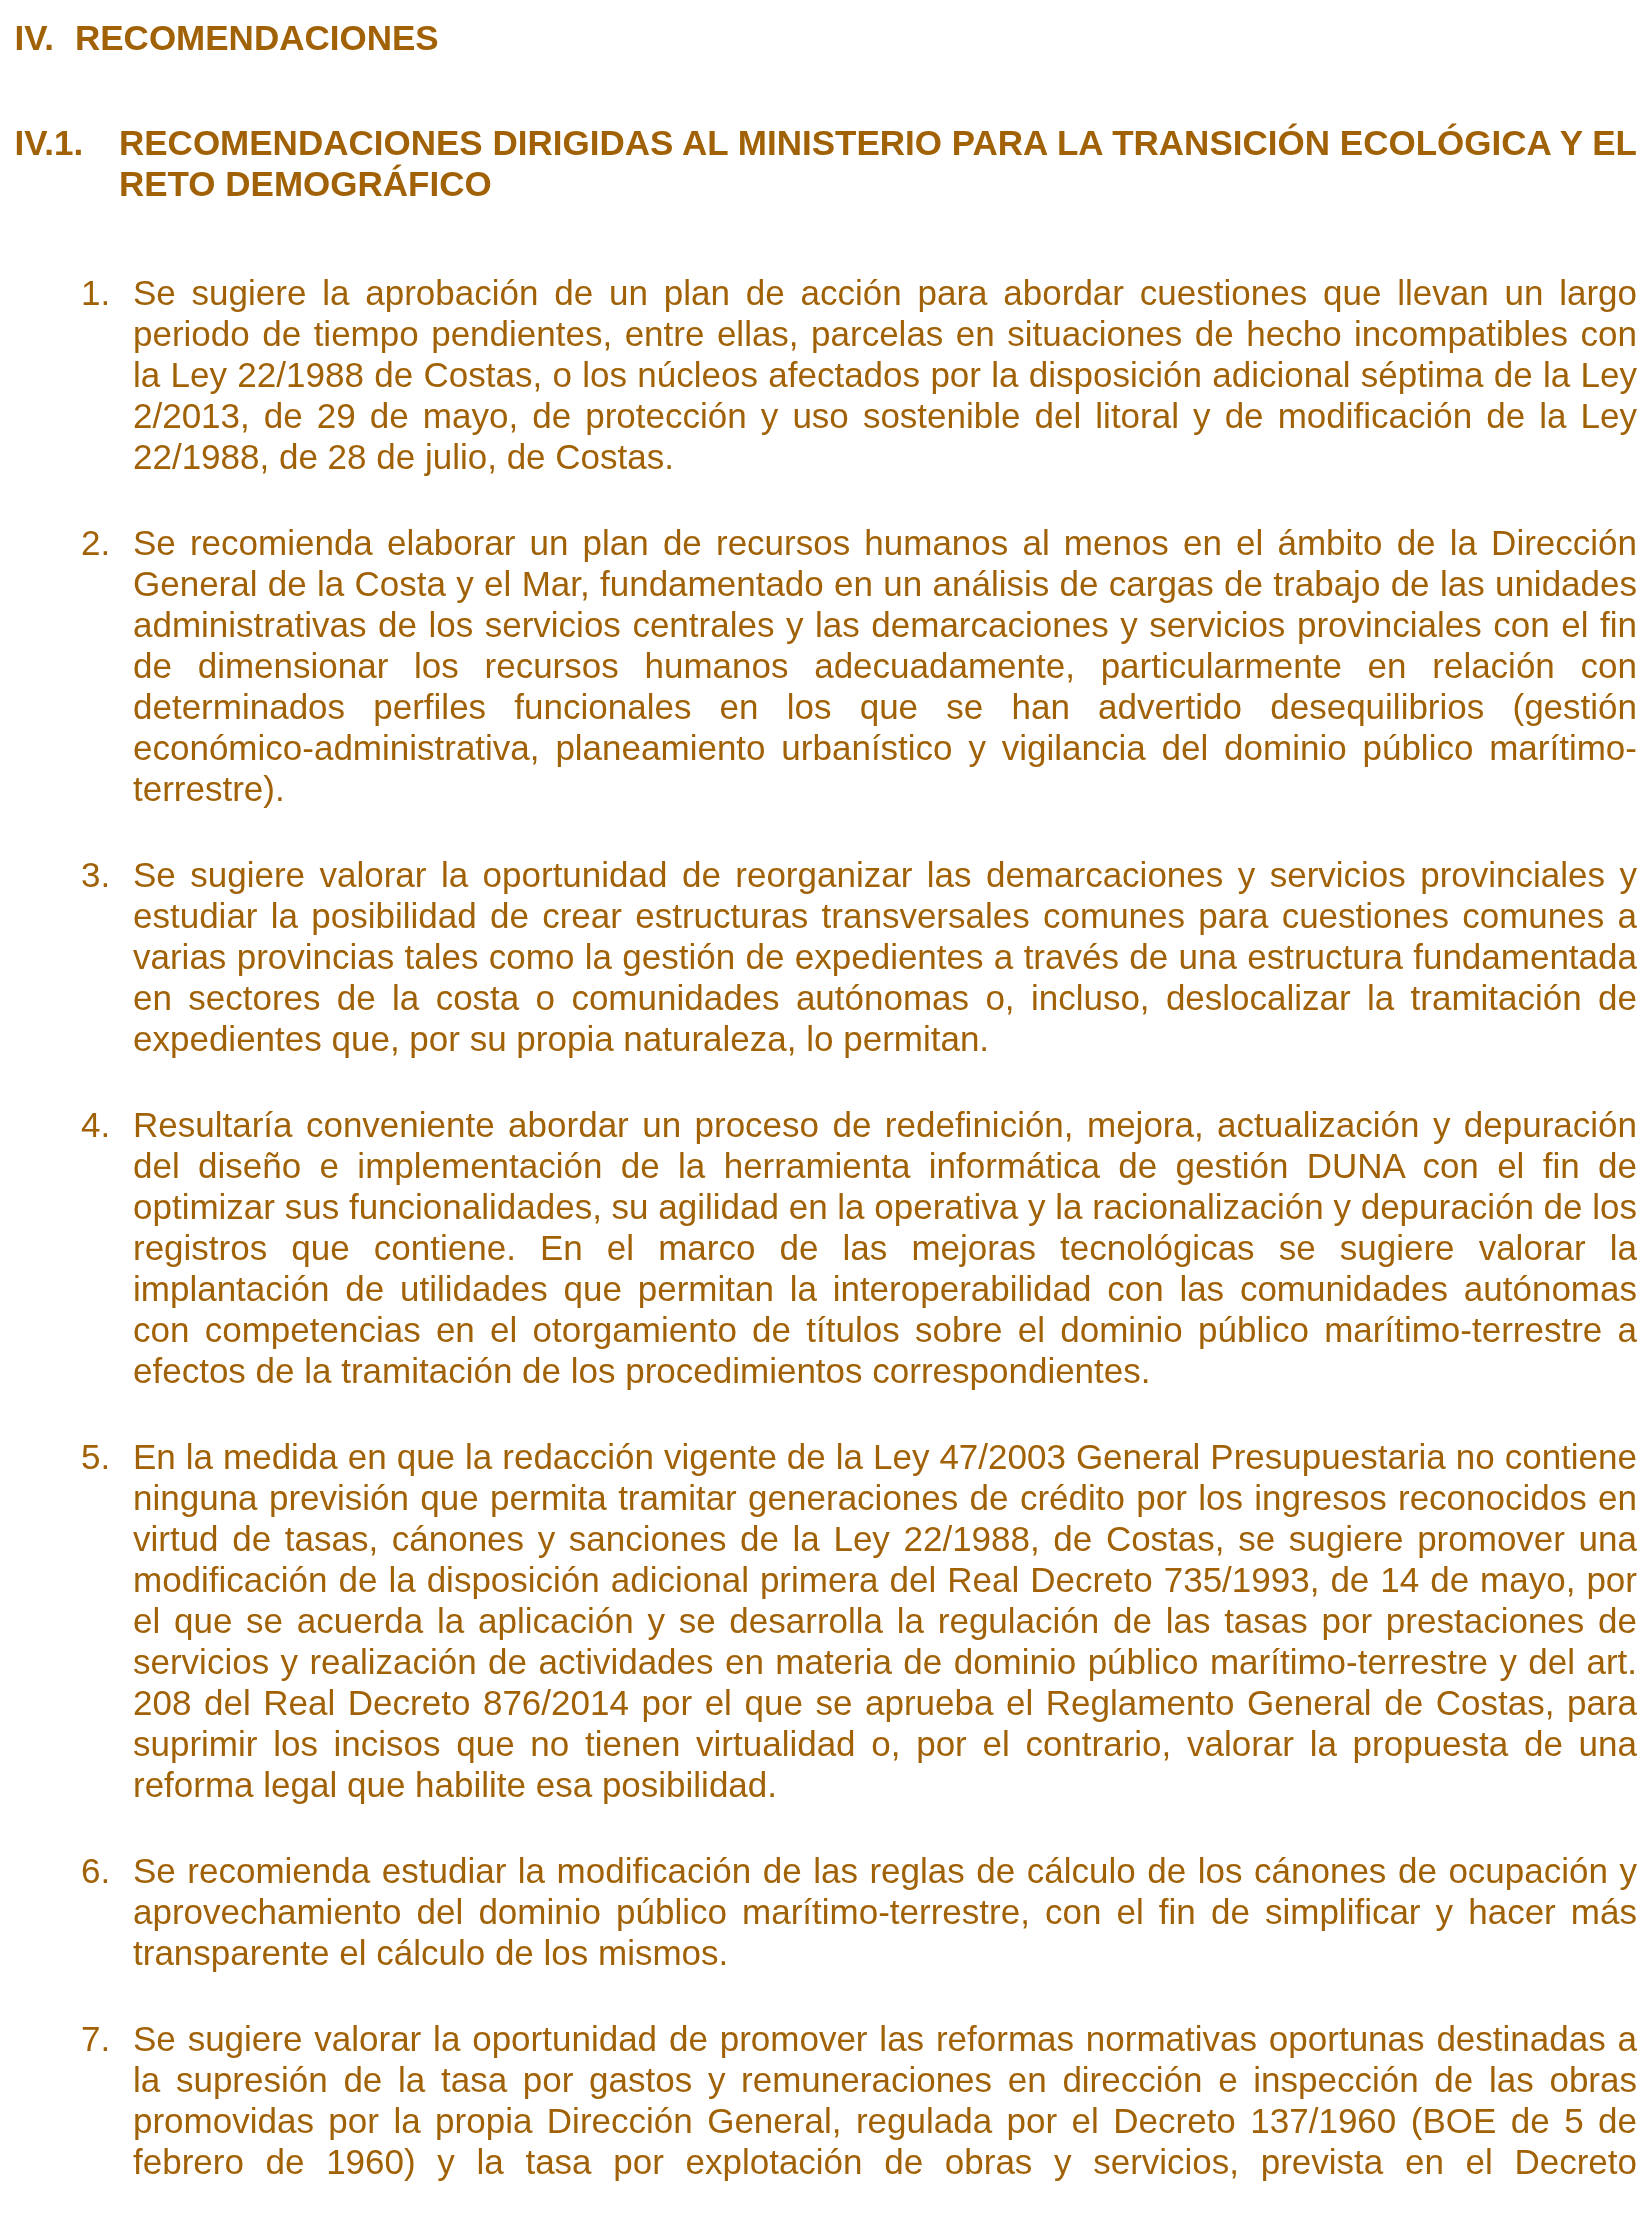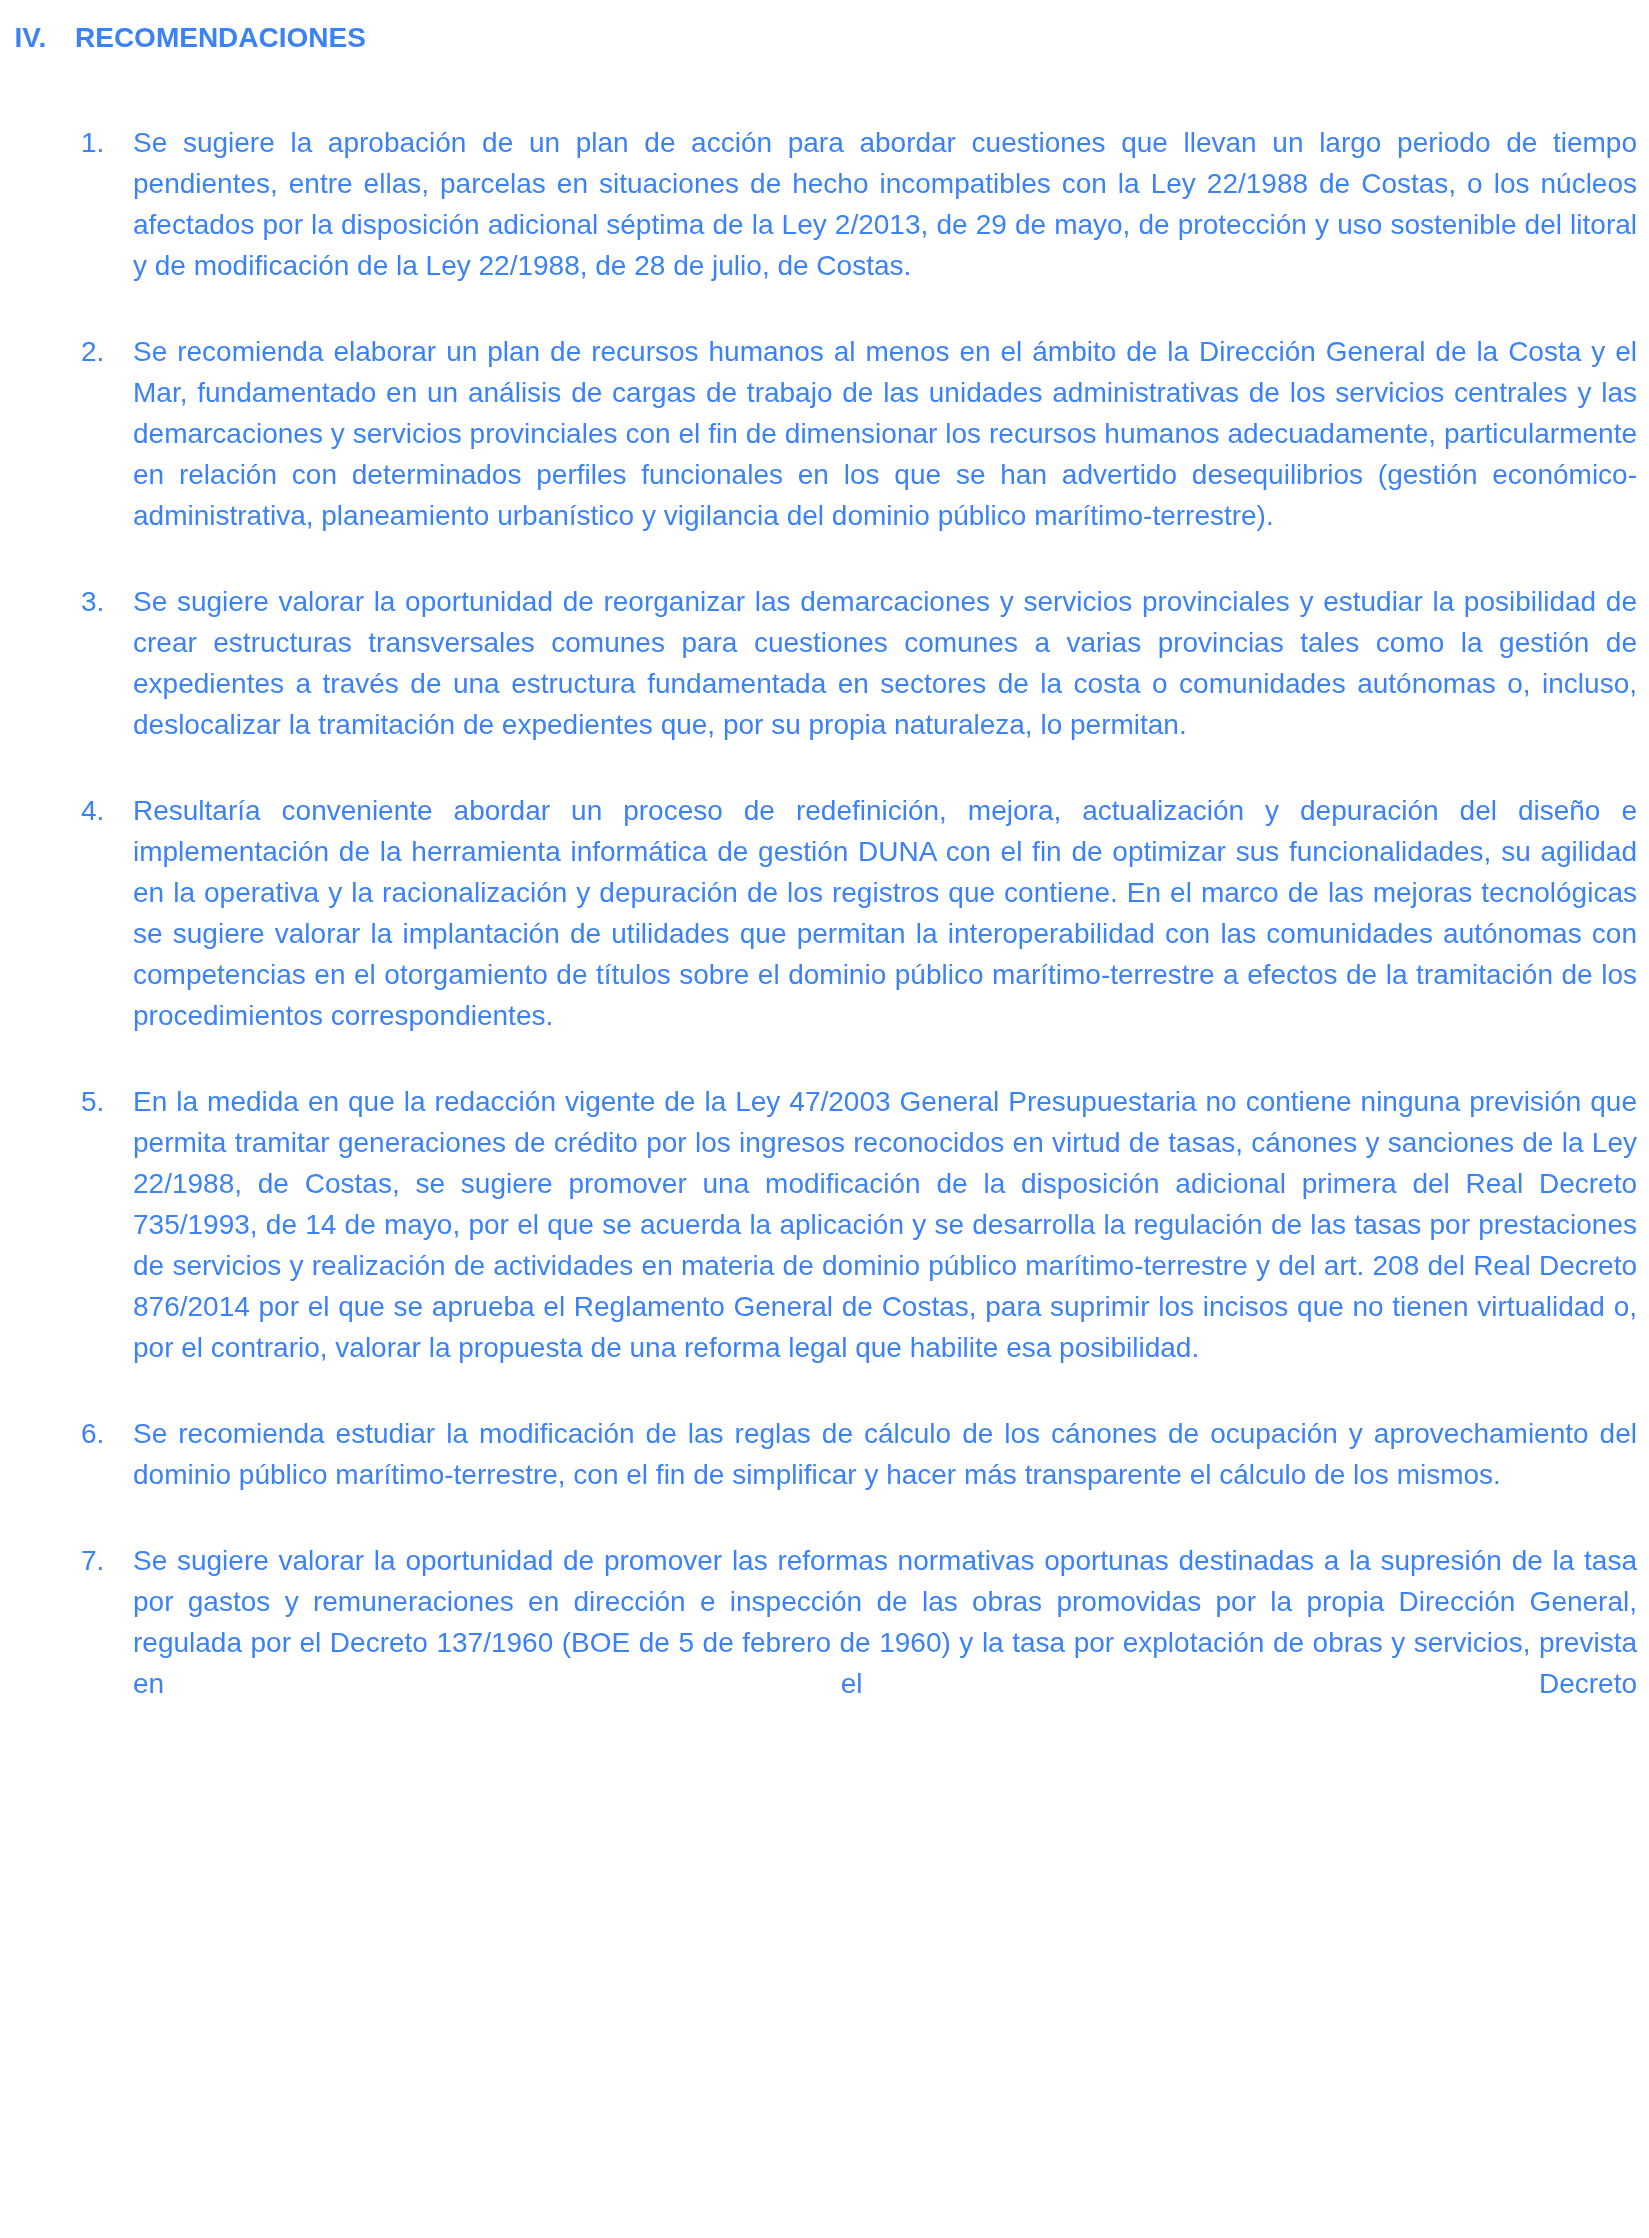--- a/index.html
+++ b/index.html
@@ -4,23 +4,23 @@
 <style>
   * { margin: 0; padding: 0; box-sizing: border-box; }
   html, body { background: #ffffff; }
   body { width: 1650px; height: 2239px; overflow: hidden; }
 
   .page {
     position: relative;
     width: 1650px;
     height: 2239px;
     background: #ffffff;
-    color: #3b82f6;
+    color: #a16207;
     font-family: "Liberation Sans", "DejaVu Sans", sans-serif;
-    font-size: 28px;
+    font-size: 35px;
     line-height: 41px;
     padding: 17px 13px 12px 0;
     overflow: hidden;
   }
 
   .heading {
     position: relative;
     font-weight: bold;
     text-align: justify;
   }
@@ -42,20 +42,24 @@
 </head>
 <body>
 
 <div class="page">
 
   <div class="heading h1">
     <span class="hnum">IV.</span>
     <span>RECOMENDACIONES</span>
   </div>
 
+  <div class="heading h2">
+    <span class="hnum">IV.1.</span>
+    <span>RECOMENDACIONES DIRIGIDAS AL MINISTERIO PARA LA TRANSICIÓN ECOLÓGICA Y EL RETO DEMOGRÁFICO</span>
+  </div>
 
   <div class="item">
     <span class="inum">1.</span>
     <span>Se sugiere la aprobación de un plan de acción para abordar cuestiones que llevan un largo periodo de tiempo pendientes, entre ellas, parcelas en situaciones de hecho incompatibles con la Ley 22/1988 de Costas, o los núcleos afectados por la disposición adicional séptima de la Ley 2/2013, de 29 de mayo, de protección y uso sostenible del litoral y de modificación de la Ley 22/1988, de 28 de julio, de Costas.</span>
   </div>
 
   <div class="item">
     <span class="inum">2.</span>
     <span>Se recomienda elaborar un plan de recursos humanos al menos en el ámbito de la Dirección General de la Costa y el Mar, fundamentado en un análisis de cargas de trabajo de las unidades administrativas de los servicios centrales y las demarcaciones y servicios provinciales con el fin de dimensionar los recursos humanos adecuadamente, particularmente en relación con determinados perfiles funcionales en los que se han advertido desequilibrios (gestión económico-administrativa, planeamiento urbanístico y vigilancia del dominio público marítimo-terrestre).</span>
   </div>

